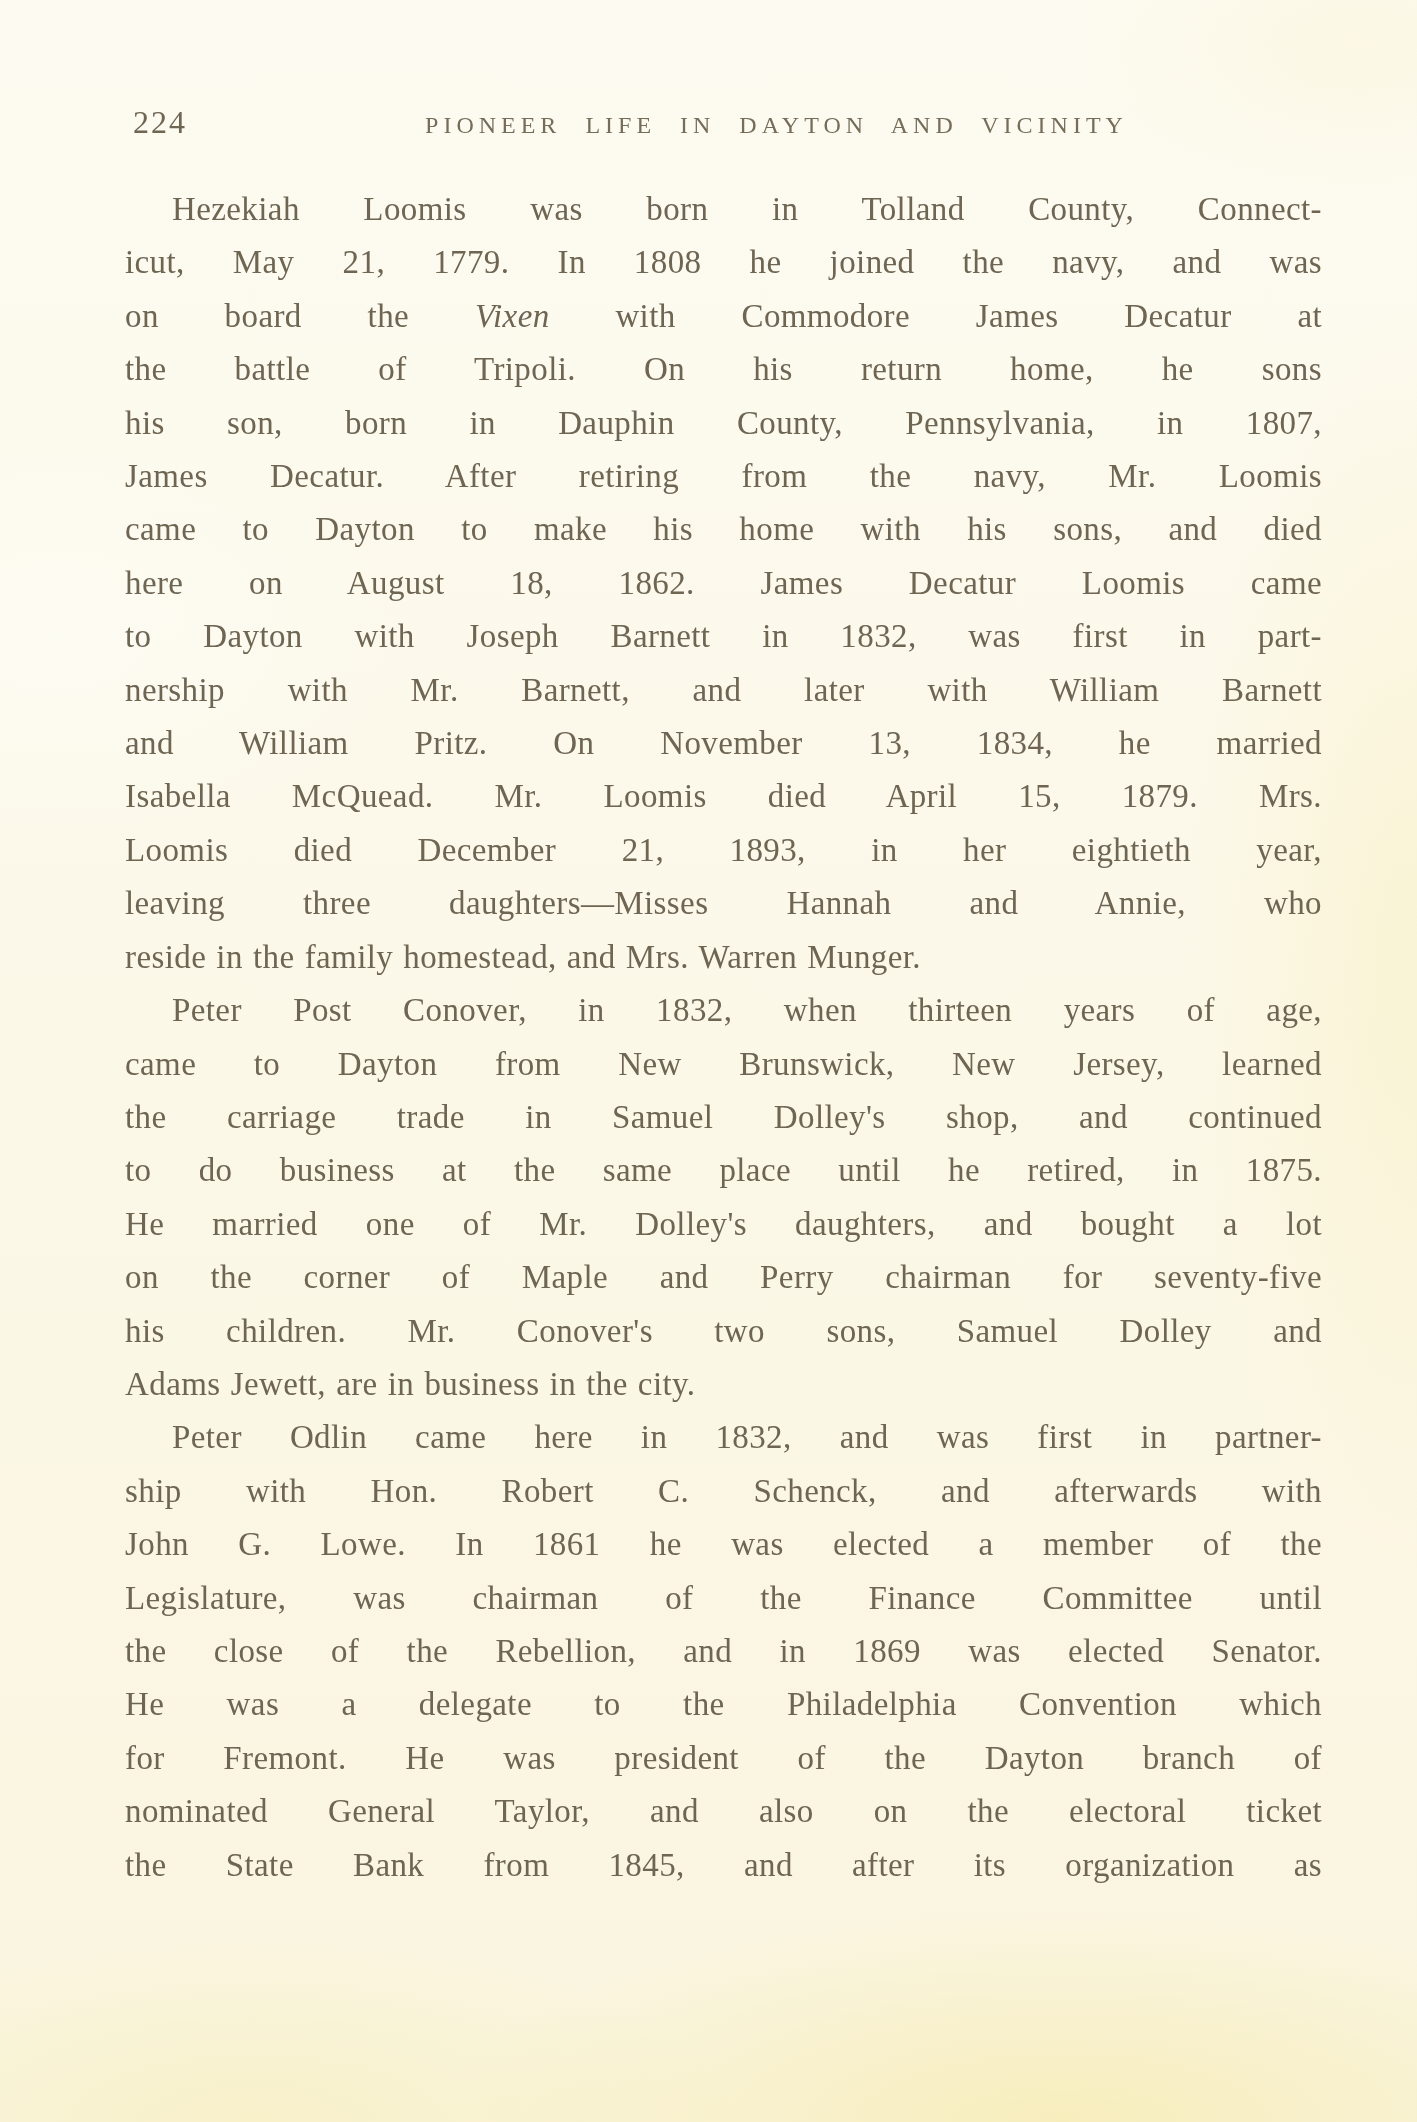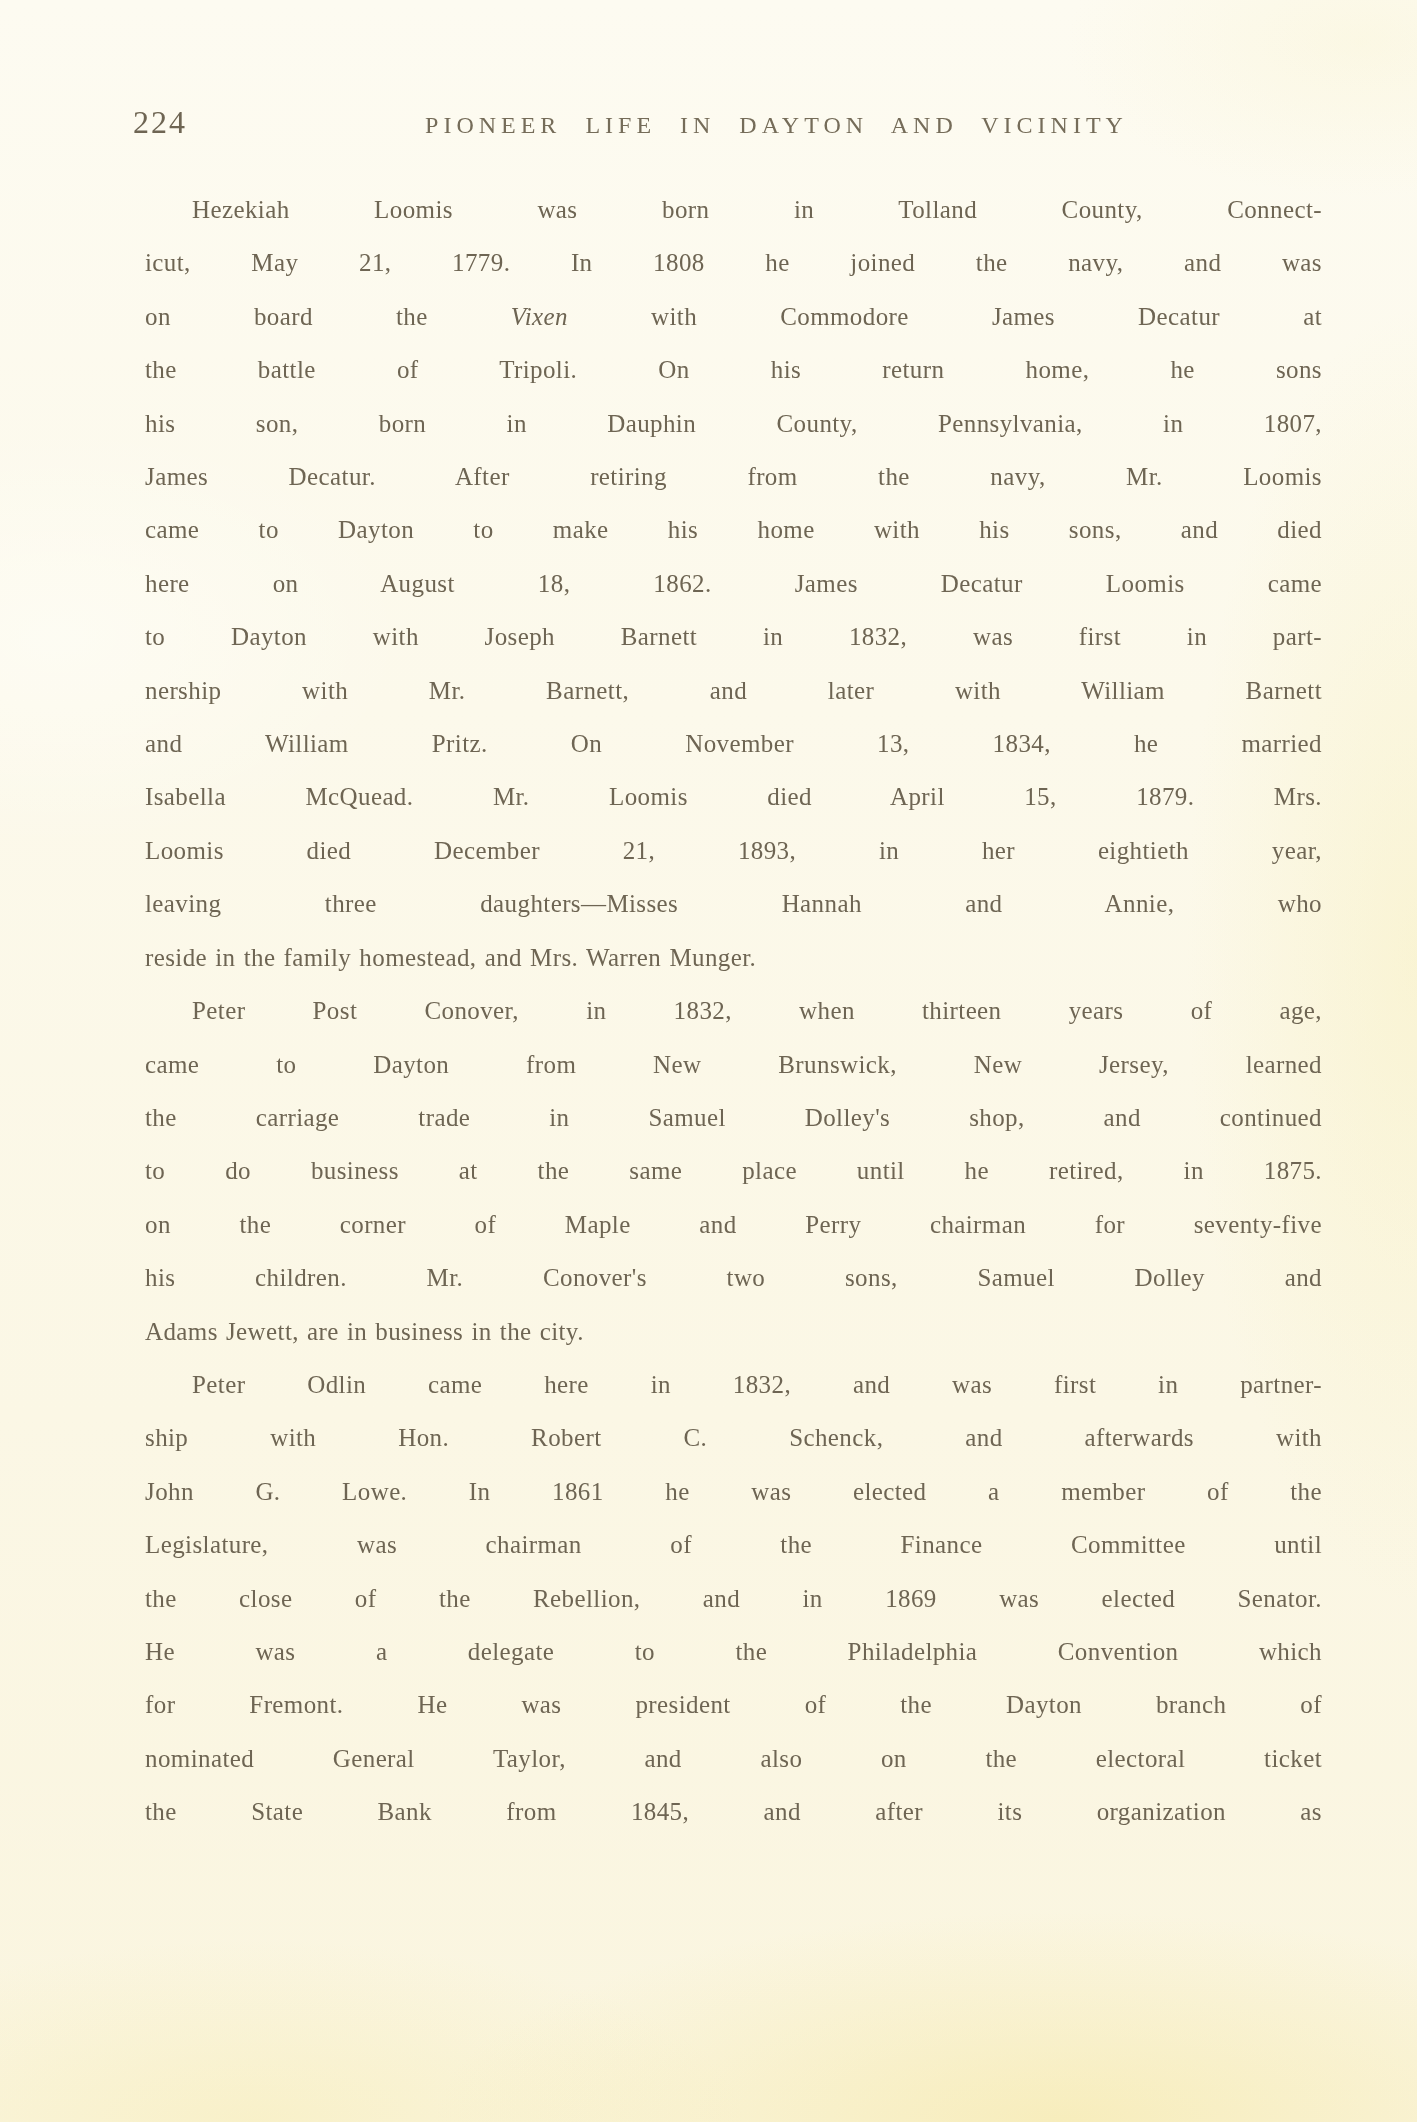--- a/index.html
+++ b/index.html
@@ -49,23 +49,23 @@
     transform: translateX(22px);
     font-size: 24px;
     letter-spacing: 5px;
     word-spacing: 13px;
     color: var(--header-ink);
     white-space: nowrap;
   }
   .text-block {
     position: absolute;
     top: 183px;
-    left: 145px;
+    left: 125px;
     right: 95px;
-    font-size: 25px;
+    font-size: 33px;
     line-height: 53.4px;
     color: var(--ink);
     letter-spacing: 0.4px;
     word-spacing: 1.5px;
   }
   .line {
     text-align: justify;
     text-align-last: justify;
   }
   .line.lastline {
@@ -101,20 +101,21 @@
         <div class="line">Isabella McQuead. Mr. Loomis died April 15, 1879. Mrs.</div>
         <div class="line">Loomis died December 21, 1893, in her eightieth year,</div>
         <div class="line">leaving three daughters—Misses Hannah and Annie, who</div>
         <div class="line lastline">reside in the family homestead, and Mrs. Warren Munger.</div>
       </div>
       <div class="paragraph">
         <div class="line indent">Peter Post Conover, in 1832, when thirteen years of age,</div>
         <div class="line">came to Dayton from New Brunswick, New Jersey, learned</div>
         <div class="line">the carriage trade in Samuel Dolley's shop, and continued</div>
         <div class="line">to do business at the same place until he retired, in 1875.</div>
+        <div class="line">He married one of Mr. Dolley's daughters, and bought a lot</div>
         <div class="line">on the corner of Maple and Perry chairman for seventy-five</div>
         <div class="line">his children. Mr. Conover's two sons, Samuel Dolley and</div>
         <div class="line lastline">Adams Jewett, are in business in the city.</div>
       </div>
       <div class="paragraph">
         <div class="line indent">Peter Odlin came here in 1832, and was first in partner-</div>
         <div class="line">ship with Hon. Robert C. Schenck, and afterwards with</div>
         <div class="line">John G. Lowe. In 1861 he was elected a member of the</div>
         <div class="line">Legislature, was chairman of the Finance Committee until</div>
         <div class="line">the close of the Rebellion, and in 1869 was elected Senator.</div>

